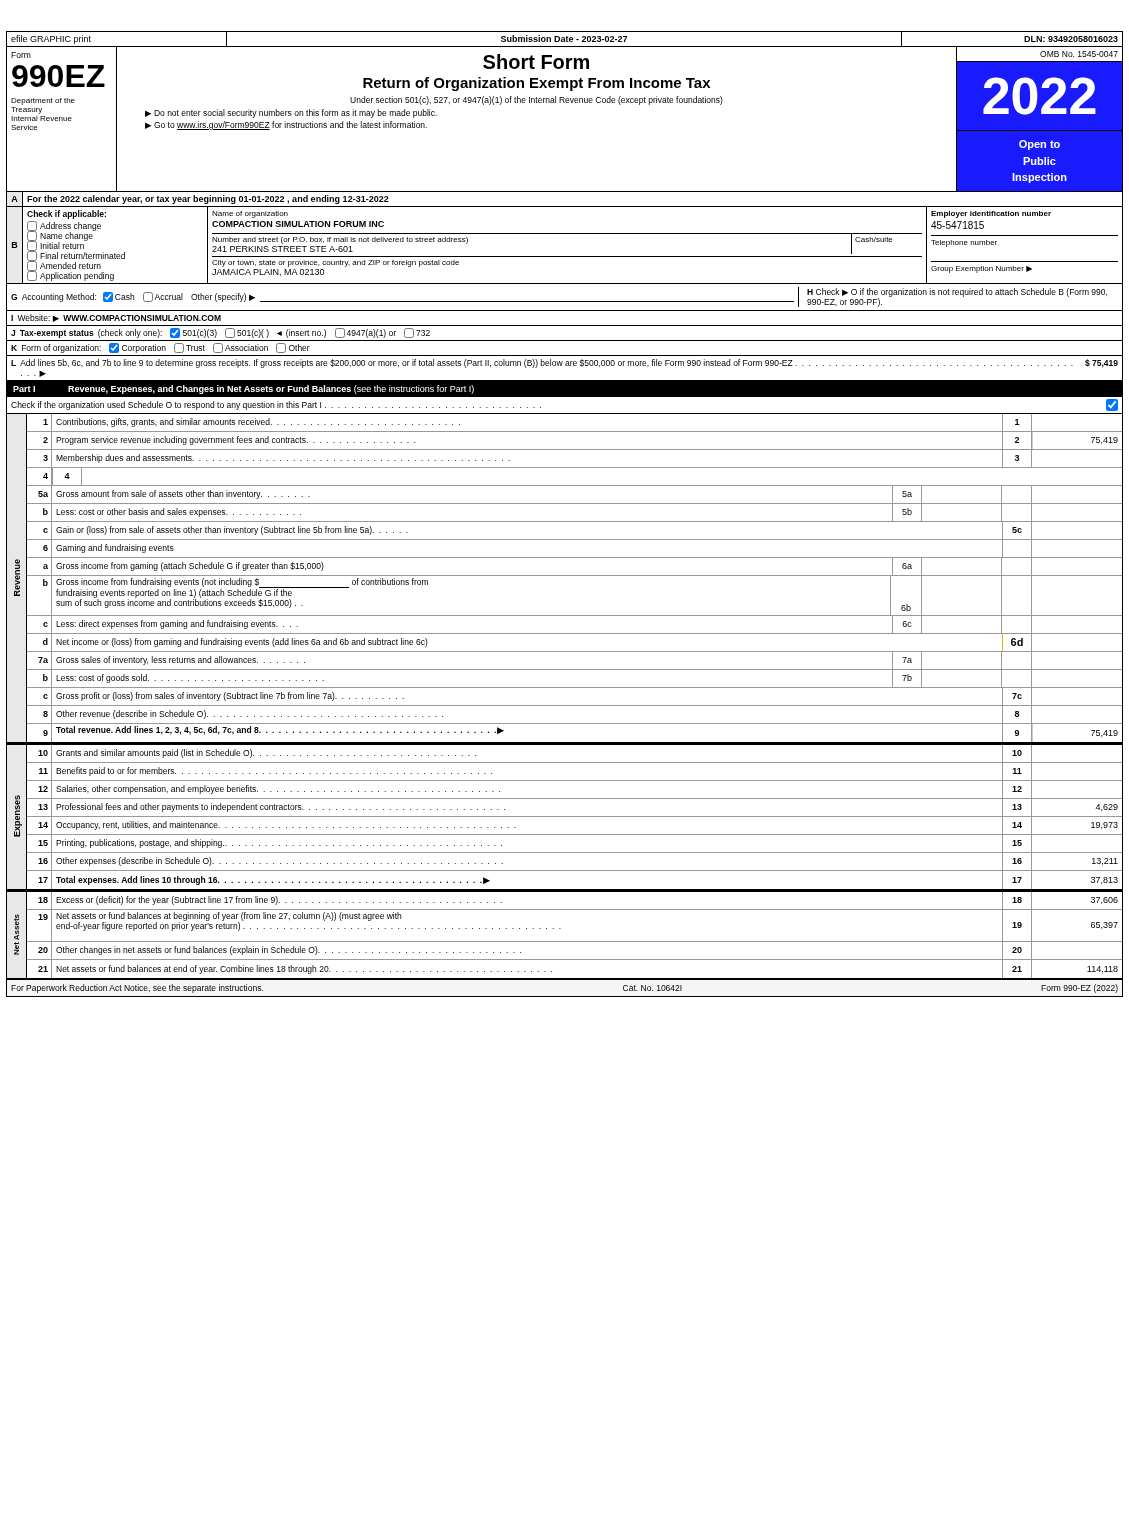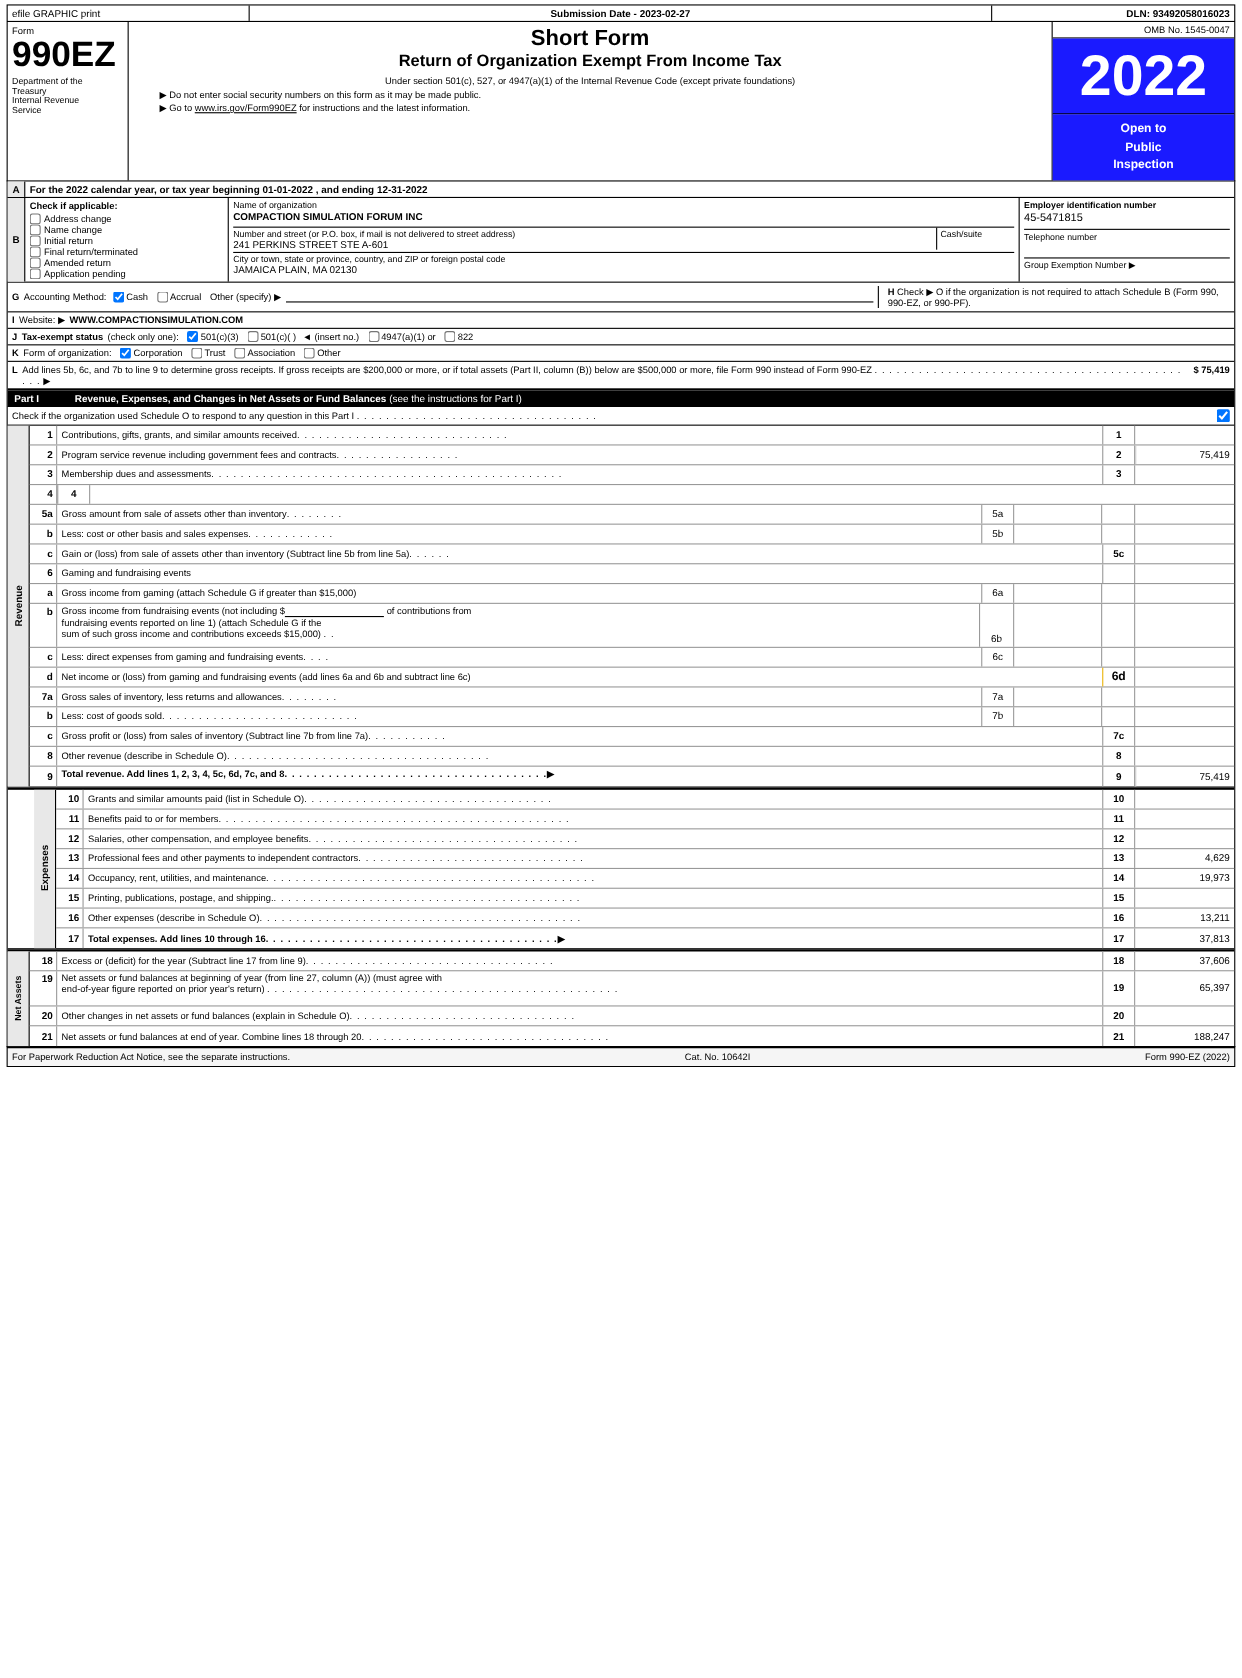--- a/index.html
+++ b/index.html
@@ -1,17 +1,17 @@
 <!DOCTYPE html>
 <html><head>
   <meta charset="utf-8">
   <style>
     * { box-sizing: border-box; margin: 0; padding: 0; }
     body { font-family: Arial, sans-serif; font-size: 10px; background: white; color: black; width: 1129px; }
-    .page { width: 1129px; padding: 4px 6px; }
+    .page { width: 1129px; padding: 4px 6px; margin-top: 27px; }
   </style>
 </head>
 <body>
 
 <div class="page">
 
   <div style="display:flex; border:1px solid black; font-size:9px;">
     <div style="flex:0 0 220px; border-right:1px solid black; padding:2px 4px;">efile GRAPHIC print</div>
     <div style="flex:1; border-right:1px solid black; padding:2px 4px; text-align:center; font-weight:bold;">Submission Date - 2023-02-27</div>
     <div style="flex:0 0 220px; padding:2px 4px; text-align:right; font-weight:bold;">DLN: 93492058016023</div>
@@ -166,21 +166,21 @@
         <input type="checkbox" style="width: 10px; height: 10px; margin-right: 2px;"> 
           <span>501(c)(  )</span>
       </label>
       <span style="margin-left:6px;">◄ (insert no.)</span>
       <label style="display:flex; align-items:center; margin-left:8px;">
         <input type="checkbox" style="width: 10px; height: 10px; margin-right: 2px;"> 
           <span>4947(a)(1) or</span>
       </label>
       <label style="display:flex; align-items:center; margin-left:8px;">
         <input type="checkbox" style="width: 10px; height: 10px; margin-right: 2px;"> 
-          <span>822</span>
+          <span>732</span>
       </label>
     </div>
 
     <div style="border-bottom:1px solid black; padding:2px 4px; font-size:8.5px; display:flex; align-items:center;">
       <span style="font-weight:bold; margin-right:4px;">K</span>
       <span>Form of organization:</span>
       <label style="display:flex; align-items:center; margin-left:8px;">
         <input type="checkbox" checked="" style="width: 10px; height: 10px; margin-right: 2px;"> 
           <span>Corporation</span>
       </label>
@@ -353,21 +353,21 @@
 
         <div style="display:flex; align-items:stretch; min-height:18px;">
           <div style="width:25px; display:flex; align-items:center; justify-content:flex-end; padding-right:3px; font-size:9px; font-weight:bold; border-right:1px solid #999;">9</div>
           <div style="flex:1; padding:1px 4px; font-size:8.5px; display:flex; align-items:flex-start; font-weight:bold;">Total revenue. Add lines 1, 2, 3, 4, 5c, 6d, 7c, and 8 <span style="letter-spacing:1px;"> . . . . . . . . . . . . . . . . . . . . . . . . . . . . . . . . . . . .</span> ▶</div>
           <div style="width:30px; display:flex; align-items:center; justify-content:center; font-size:9px; font-weight:bold; border-left:1px solid #999; border-right:1px solid #999;">9</div>
           <div style="width:90px; display:flex; align-items:center; justify-content:flex-end; padding-right:4px; font-size:9px; border-left:1px solid #ccc;">75,419</div>
         </div>
       </div>
     </div>
 
-    <div style="display:flex; border-bottom:1px solid black; border-top:2px solid black;padding-left:24px;">
+    <div style="display:flex; border-bottom:1px solid black; border-top:2px solid black;">
       <div style="width:20px; background:#e8e8e8; border-right:1px solid black; display:flex; align-items:center; justify-content:center;">
         <span style="writing-mode:vertical-rl; text-orientation:mixed; transform:rotate(180deg); font-weight:bold; font-size:9px;">Expenses</span>
       </div>
       <div style="flex:1;">
 
         <div style="display:flex; border-bottom:1px solid #999; align-items:stretch; min-height:18px;">
           <div style="width:25px; display:flex; align-items:center; justify-content:flex-end; padding-right:3px; font-size:9px; font-weight:bold; border-right:1px solid #999;">10</div>
           <div style="flex:1; padding:1px 4px; font-size:8.5px; display:flex; align-items:center;">Grants and similar amounts paid (list in Schedule O) <span style="letter-spacing:1px;"> . . . . . . . . . . . . . . . . . . . . . . . . . . . . . . . . . .</span></div>
           <div style="width:30px; display:flex; align-items:center; justify-content:center; font-size:9px; font-weight:bold; border-left:1px solid #999; border-right:1px solid #999;">10</div>
           <div style="width:90px;"></div>
@@ -451,21 +451,21 @@
           <div style="width:25px; display:flex; align-items:center; justify-content:flex-end; padding-right:3px; font-size:9px; font-weight:bold; border-right:1px solid #999;">20</div>
           <div style="flex:1; padding:1px 4px; font-size:8.5px; display:flex; align-items:center;">Other changes in net assets or fund balances (explain in Schedule O) <span style="letter-spacing:1px;"> . . . . . . . . . . . . . . . . . . . . . . . . . . . . . . .</span></div>
           <div style="width:30px; display:flex; align-items:center; justify-content:center; font-size:9px; font-weight:bold; border-left:1px solid #999; border-right:1px solid #999;">20</div>
           <div style="width:90px;"></div>
         </div>
 
         <div style="display:flex; align-items:stretch; min-height:18px;">
           <div style="width:25px; display:flex; align-items:center; justify-content:flex-end; padding-right:3px; font-size:9px; font-weight:bold; border-right:1px solid #999;">21</div>
           <div style="flex:1; padding:1px 4px; font-size:8.5px; display:flex; align-items:center;">Net assets or fund balances at end of year. Combine lines 18 through 20 <span style="letter-spacing:1px;"> . . . . . . . . . . . . . . . . . . . . . . . . . . . . . . . . . .</span></div>
           <div style="width:30px; display:flex; align-items:center; justify-content:center; font-size:9px; font-weight:bold; border-left:1px solid #999; border-right:1px solid #999;">21</div>
-          <div style="width:90px; display:flex; align-items:center; justify-content:flex-end; padding-right:4px; font-size:9px;">188,247</div>
+          <div style="width:90px; display:flex; align-items:center; justify-content:flex-end; padding-right:4px; font-size:9px;">114,118</div>
         </div>
       </div>
     </div>
 
   </div>
 
   <div style="display:flex; justify-content:space-between; padding:3px 4px; font-size:8.5px; border:1px solid black; border-top:2px solid black; background:#f5f5f5; margin-top:-1px;">
     <span>For Paperwork Reduction Act Notice, see the separate instructions.</span>
     <span>Cat. No. 10642I</span>
     <span>Form 990-EZ (2022)</span>

